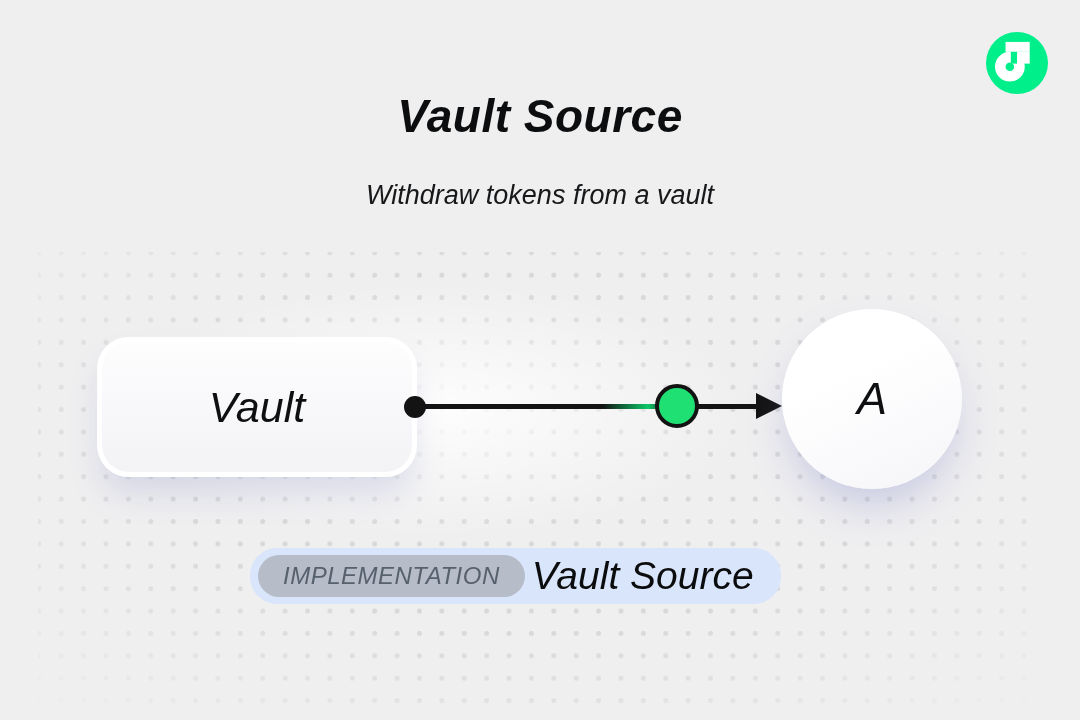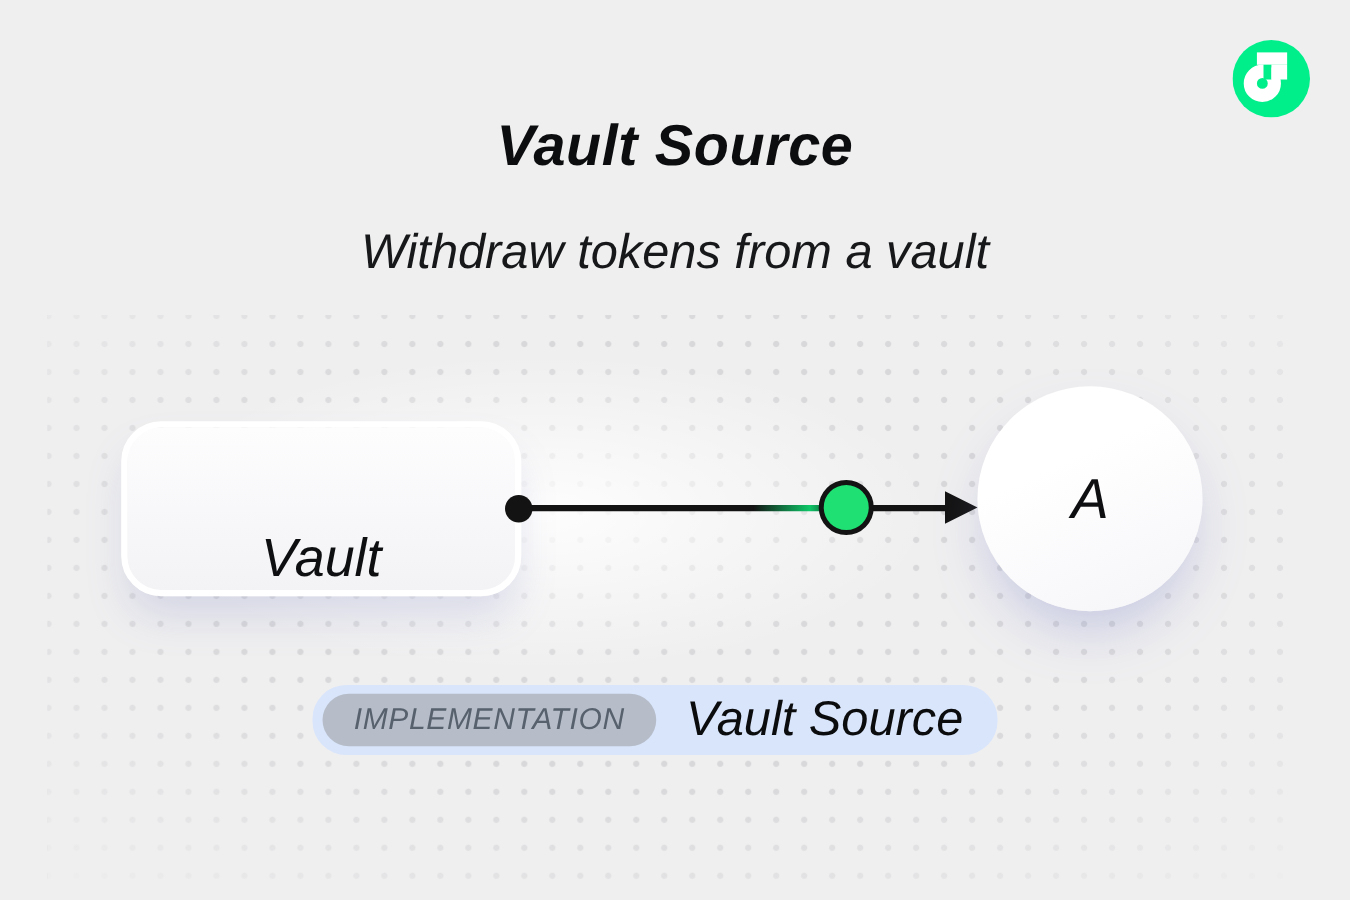--- a/index.html
+++ b/index.html
@@ -29,30 +29,30 @@
   }
 
   .logo{position:absolute;left:986px;top:32px;width:62px;height:62px;}
 
   .title{
     position:absolute;left:0;top:58px;width:100%;
     text-align:center;font-size:46px;font-weight:800;color:#0c0d0e;letter-spacing:.5px;
   }
   .subtitle{
     position:absolute;left:0;top:180px;width:100%;
-    text-align:center;font-size:39px;font-weight:400;color:#17181a;
+    text-align:center;font-size:27px;font-weight:400;color:#17181a;
   }
 
   
   .vault-node{
     position:absolute;left:97px;top:337px;width:320px;height:140px;
     border-radius:32px;border:5px solid #ffffff;box-sizing:border-box;
     background:linear-gradient(180deg,#fdfdfe 0%,#f3f3f6 100%);
     box-shadow:0 20px 32px -6px rgba(126,134,192,.25);
-    display:flex;align-items:flex-end;justify-content:center;
+    display:flex;align-items:center;justify-content:center;
     font-size:43px;color:#0e0f11;
   }
 
   
   .edge-line{
     position:absolute;left:416px;top:404px;width:346px;height:5px;
     background:linear-gradient(90deg,#131313 0%,#131313 54%,#0ec868 67%,#131313 74%,#131313 100%);
   }
   .edge-start-dot{
     position:absolute;left:404px;top:396px;width:22px;height:22px;
@@ -74,21 +74,21 @@
     border-radius:50%;
     background:linear-gradient(155deg,#ffffff 35%,#f5f5f9 100%);
     box-shadow:0 22px 42px -8px rgba(122,130,198,.35);
     display:flex;align-items:center;justify-content:center;
     font-size:45px;color:#0e0f11;
   }
 
   
   .badge{
     position:absolute;left:250px;top:548px;height:56px;
-    display:inline-flex;align-items:center;gap:24px;
+    display:inline-flex;align-items:center;gap:7px;
     background:#d9e5fb;border-radius:27px;padding:0 27px 0 8px;
   }
   .pill{
     display:flex;align-items:center;height:42px;padding:0 25px;
     background:#b6bdc9;border-radius:21px;
     font-size:24px;font-weight:500;letter-spacing:.5px;color:#57606d;
     white-space:nowrap;
   }
   .badge-label{
     font-size:39px;font-weight:400;color:#0b0c0d;white-space:nowrap;

